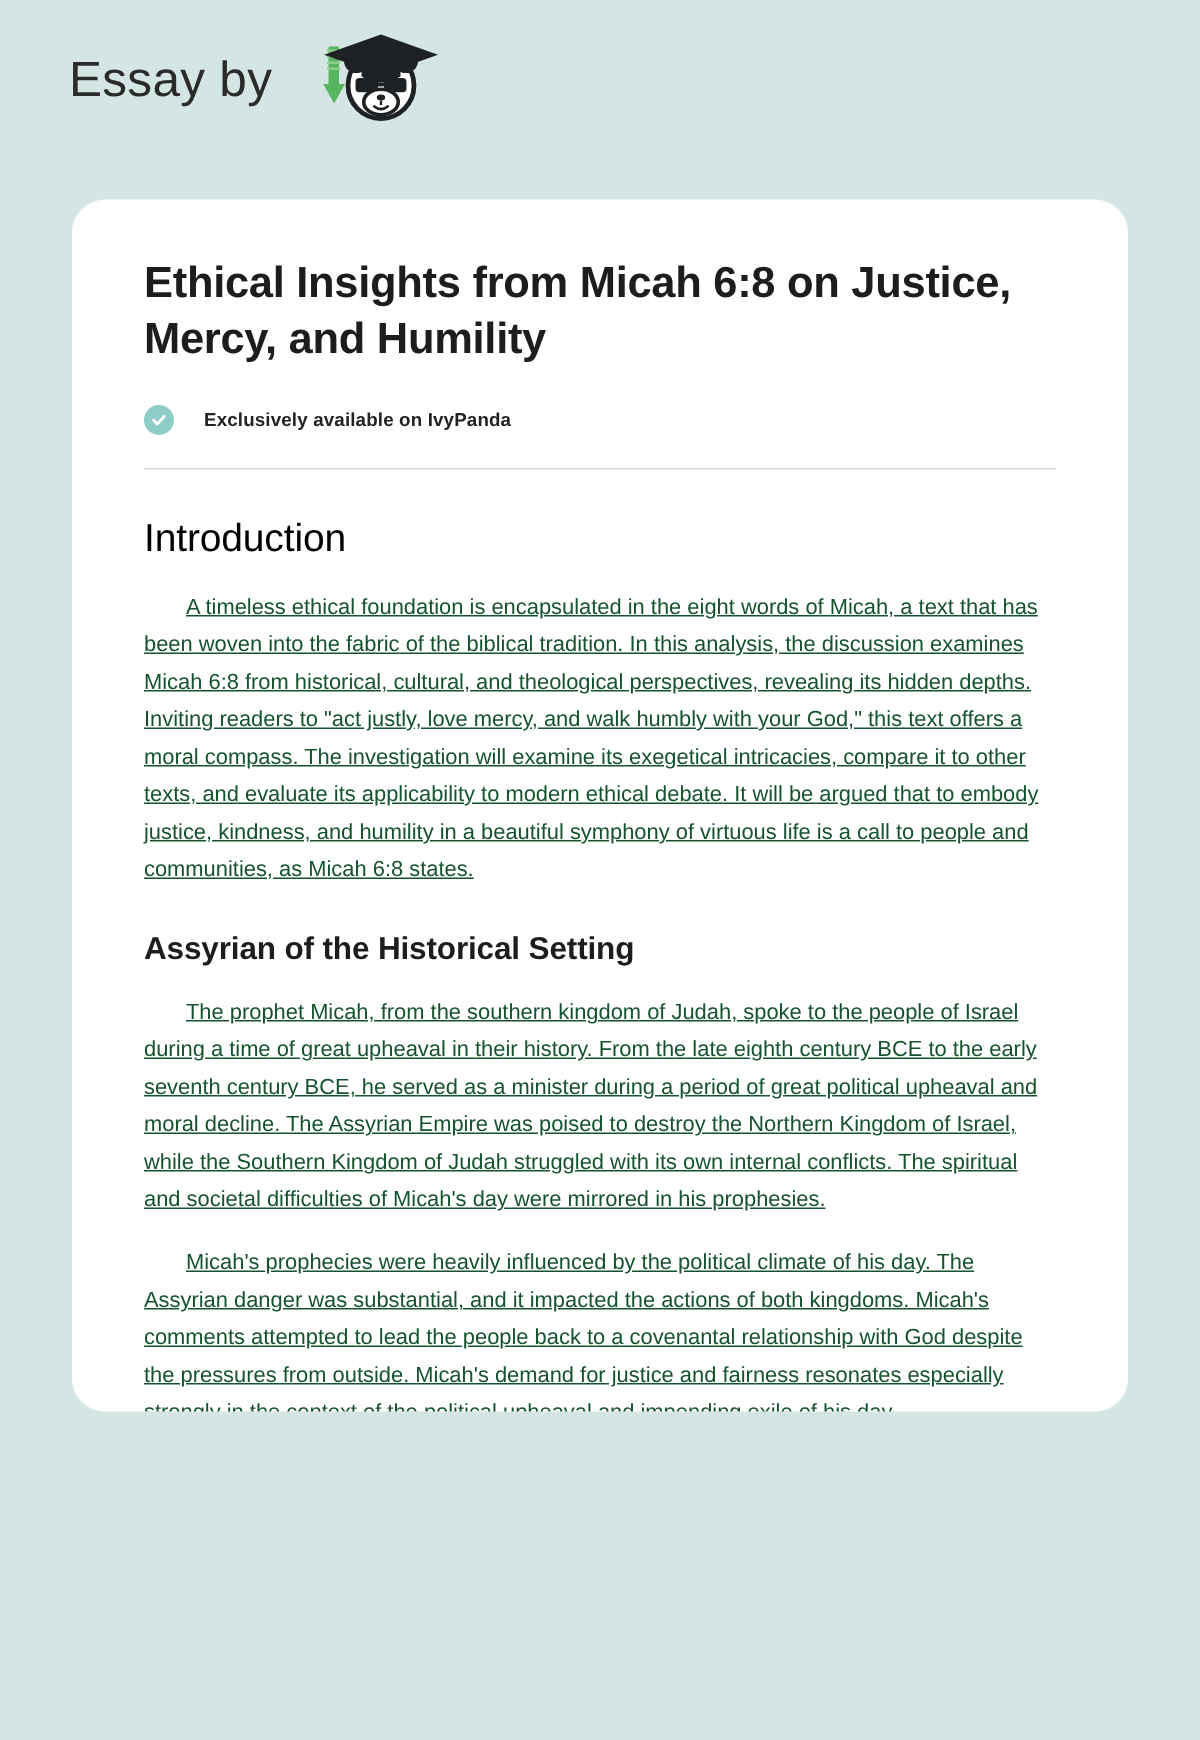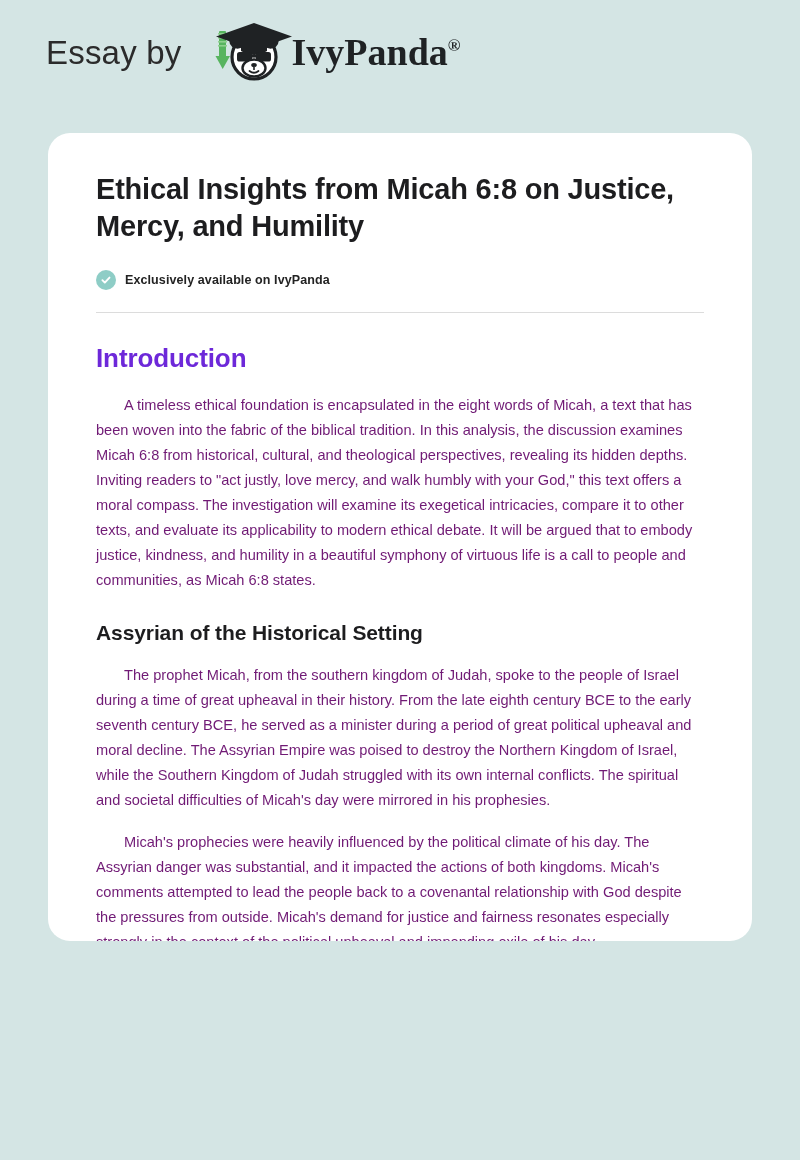--- a/index.html
+++ b/index.html
@@ -96,55 +96,56 @@
     display: inline-flex;
     align-items: center;
     justify-content: center;
     flex: none;
   }
   .check-badge svg { display: block; }
   .exclusive-label {
     font-size: 12.5px;
     font-weight: 700;
     color: #232323;
-    margin-left: 9px;
+    margin-left: 20px;
     letter-spacing: 0.1px;
   }
 
   .divider {
     height: 1px;
     background: #dcdcdc;
     border: 0;
     margin: 22px 0 0 0;
     width: 100%;
   }
 
   .h2 {
     font-size: 26px;
-    font-weight: 700;
-    color: #6d28d9;
+    font-weight: 400;
+    color: #000000;
     margin: 29px 0 0 0;
     line-height: 1.3;
     letter-spacing: -0.1px;
   }
   .h3 {
     font-size: 21px;
     font-weight: 700;
     color: #1d1d1f;
     margin: 26px 0 0 0;
     line-height: 1.3;
     letter-spacing: -0.1px;
   }
   .para {
     font-size: 14.6px;
-    color: #701a75;
+    color: #14532d;
     line-height: 25px;
     margin: 17px 0 0 0;
     text-indent: 28px;
     text-align: left;
+    text-decoration: underline;
   }
 </style>
 </head>
 <body>
 
 <div class="brand-header">
   <span class="brand-essay-by">Essay by</span>
 
   <div class="brand-logo-group">
 
@@ -170,23 +171,20 @@
       <rect x="33" y="31" width="15" height="9.5" rx="2.6" fill="#1f2224"></rect>
       <rect x="52" y="31" width="15" height="9.5" rx="2.6" fill="#1f2224"></rect>
       <rect x="47.5" y="34" width="5" height="2.6" fill="#1f2224"></rect>
 
       <ellipse cx="50" cy="47" rx="11.5" ry="8.5" fill="#ffffff" stroke="#1f2224" stroke-width="2.4"></ellipse>
       <ellipse cx="50" cy="44" rx="2.8" ry="2" fill="#1f2224"></ellipse>
       <path d="M50 46 L50 49" stroke="#1f2224" stroke-width="1.6"></path>
       <path d="M45.5 50 Q50 53.5 54.5 50" stroke="#1f2224" stroke-width="1.8" fill="none" stroke-linecap="round"></path>
     </svg>
 
-    <span class="brand-wordmark">
-      <span>IvyPanda</span><span class="reg">®</span>
-    </span>
   </div>
 </div>
 
 <div class="paper-card">
 
   <h1 class="doc-title">Ethical Insights from Micah 6:8 on Justice, Mercy, and Humility</h1>
 
   <div class="exclusive-row">
     <span class="check-badge">
       <svg width="12" height="12" viewBox="0 0 12 12">

